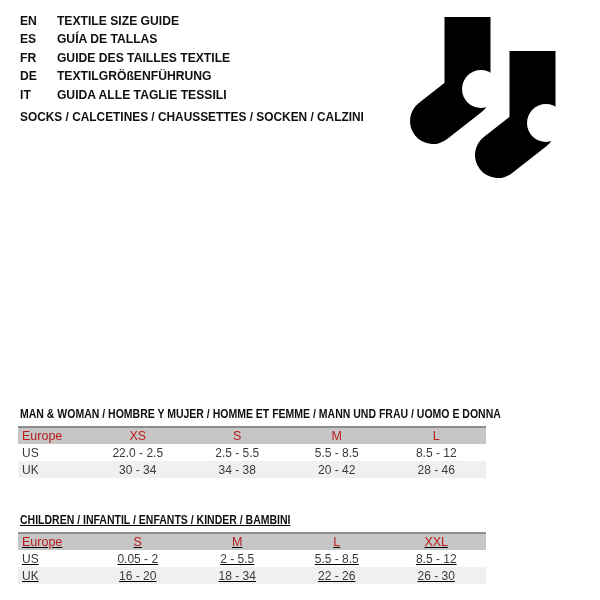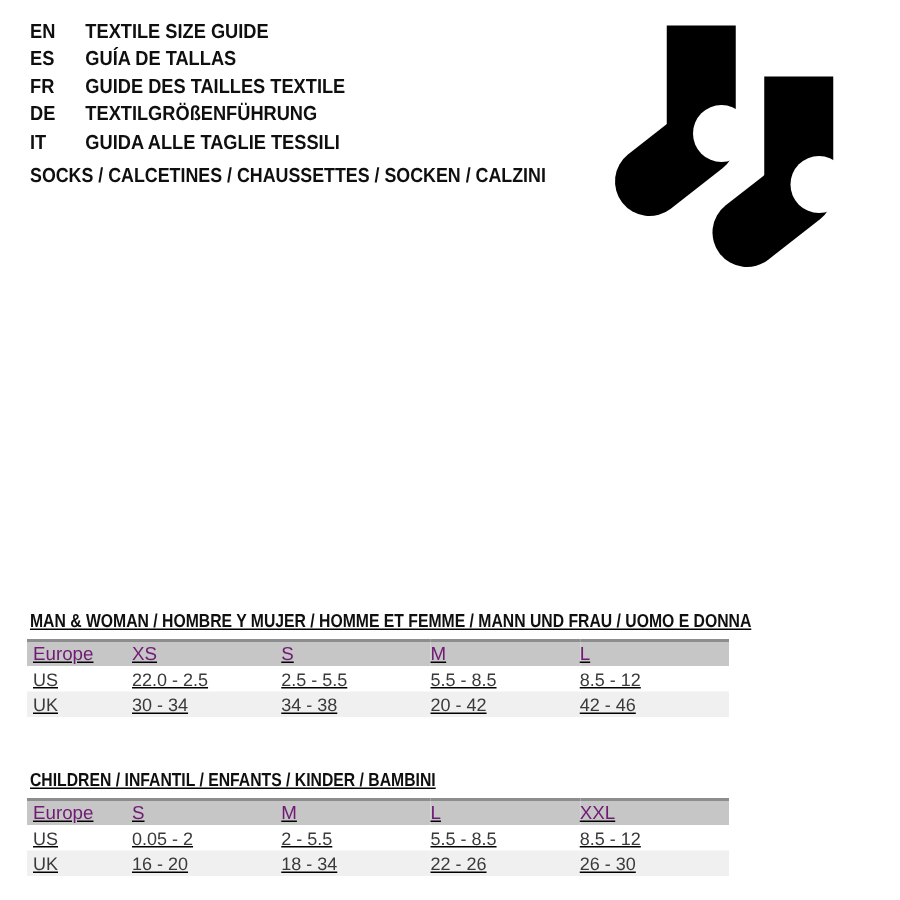--- a/index.html
+++ b/index.html
@@ -39,42 +39,42 @@
     font-weight:700; font-size:13.5px; color:var(--text);
     transform:scaleX(0.88); transform-origin:top left;
     white-space:nowrap;
   }
 
   
   .socks-icon{position:absolute; left:400px; top:0; width:200px; height:200px;}
 
   
   .size-section{position:absolute; left:18px; width:468px;}
-  .size-section.men{top:407px;text-decoration:underline;}
+  .size-section.men{top:407px;}
   .size-section.children{top:513px;text-decoration:underline;}
   .section-title{
     margin-left:2px; height:14px; line-height:14px;
     font-weight:700; font-size:12.5px; color:var(--text);
     transform:scaleX(0.84); transform-origin:top left;
     white-space:nowrap;
   }
   table{
     width:100%; margin-top:5px;
     border-collapse:collapse; table-layout:fixed;
     border-top:2px solid var(--table-top-border);
   }
   th,td{
     height:17px; padding:0;
     font-weight:400; font-size:12px; color:var(--cell-text);
-    text-align:left; vertical-align:middle;
+    text-align:center; vertical-align:middle;
   }
   th:first-child, td:first-child{text-align:left; padding-left:4px;}
   col.region-col{width:70px;}
   thead tr{background:var(--table-header-bg);}
-  thead th{font-size:12.5px; color:#701a75;}
+  thead th{font-size:12.5px; color:#b91c1c;}
   tbody tr.row-alt{background:var(--table-alt-row-bg);}
 </style>
 </head>
 <body>
 
 <div class="lang-list">
   <div class="lang-row">
     <span class="lang-code">EN</span>
     <span class="lang-label">TEXTILE SIZE GUIDE</span>
   </div>
@@ -136,21 +136,21 @@
         <td>22.0 - 2.5</td>
         <td>2.5 - 5.5</td>
         <td>5.5 - 8.5</td>
         <td>8.5 - 12</td>
       </tr>
       <tr class="row-alt">
         <td>UK</td>
         <td>30 - 34</td>
         <td>34 - 38</td>
         <td>20 - 42</td>
-        <td>42 - 46</td>
+        <td>28 - 46</td>
       </tr>
     </tbody>
   </table>
 </div>
 
 <div class="size-section children">
   <div class="section-title">CHILDREN / INFANTIL / ENFANTS / KINDER / BAMBINI</div>
   <table>
     <colgroup>
         <col class="region-col">

